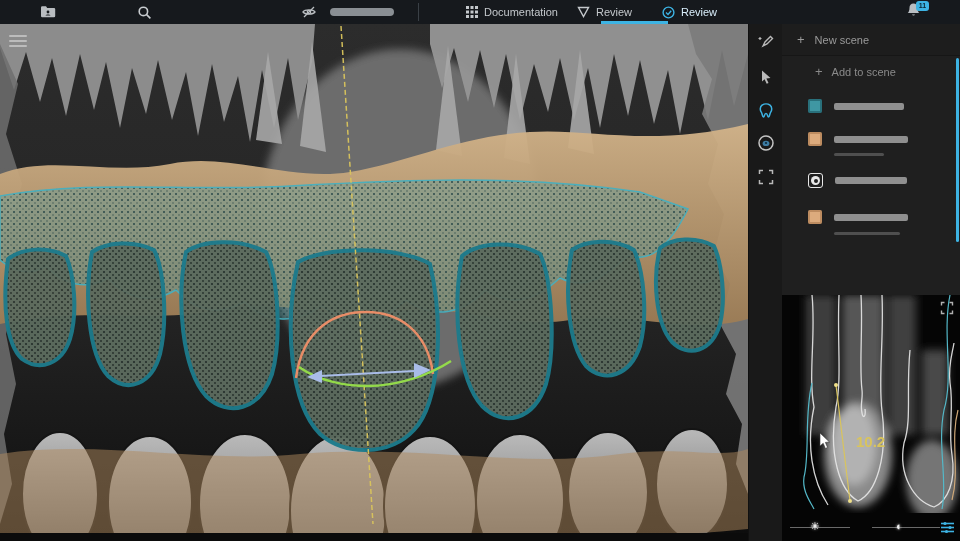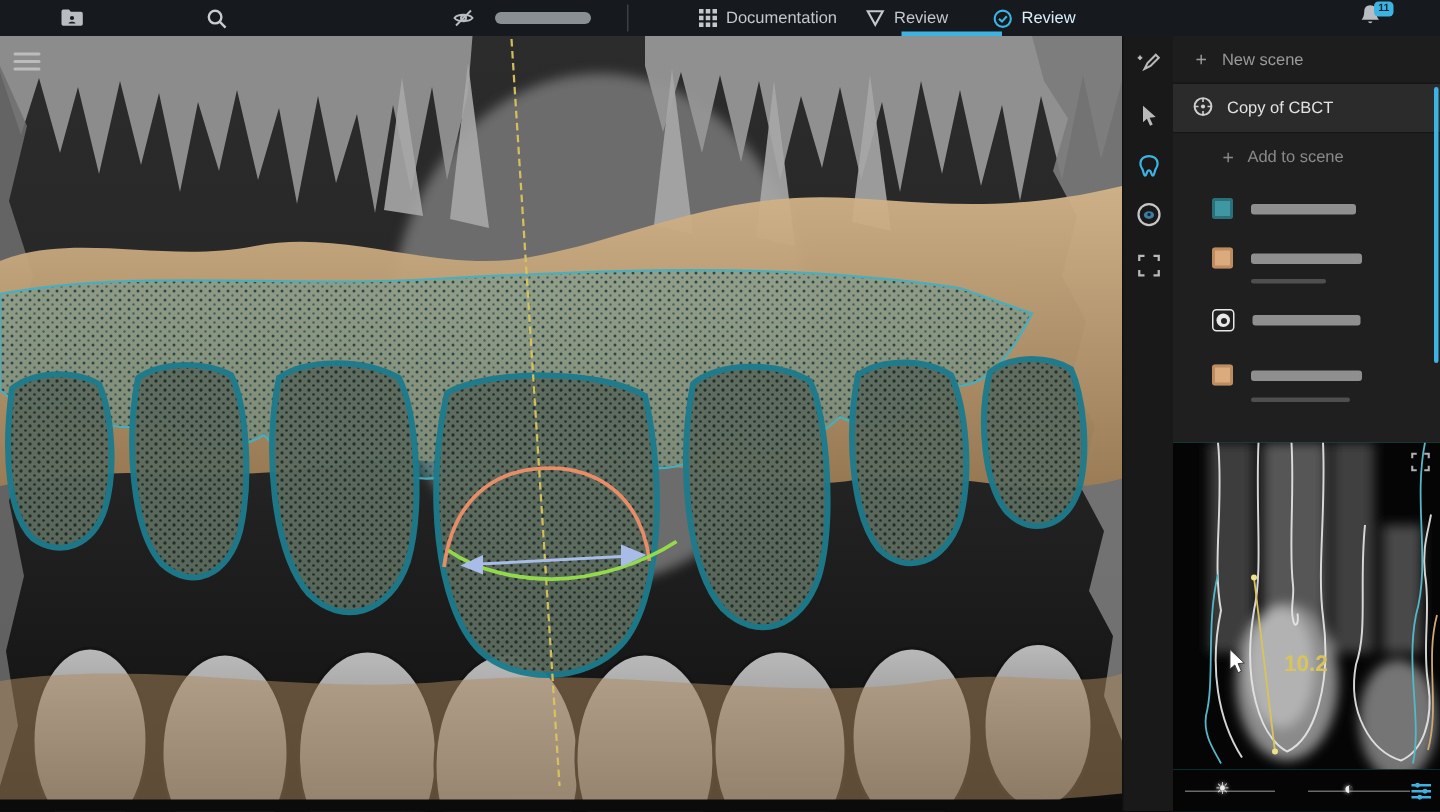--- a/index.html
+++ b/index.html
@@ -57,21 +57,21 @@
   .photo-ic b { width:9px; height:9px; border-radius:50%; background:#e8e8e8; display:flex; align-items:center; justify-content:center; }
   .photo-ic b i { width:4px; height:4px; border-radius:50%; background:#222; display:block; }
   .bar { height:7px; border-radius:2px; background:#8f8f8f; }
   .subbar { height:3px; border-radius:2px; background:#4f4f4f; margin-left:26px; }
   .w70{width:70px}.w72{width:72px}.w74{width:74px}.w50{width:50px}.w66{width:66px}
   .mt19{margin-top:19px}.mt17{margin-top:17px}.mt22{margin-top:22px}.mt7{margin-top:7px}.mt8{margin-top:8px}
 
   .scrollbar { position:absolute; right:1px; top:34px; width:3px; height:184px; background:var(--accent,#35b0dc); border-radius:2px; }
 
   
-  .xray-wrap { position:absolute; left:0; right:0; top:271px; bottom:0; background:#0f766e; }
+  .xray-wrap { position:absolute; left:0; right:0; top:271px; bottom:0; background:#be185d; }
   .xray-wrap svg.scene { display:block; }
   .xray-full { position:absolute; top:6px; right:6px; width:14px; height:14px; color:#cfcfcf; opacity:.85; cursor:pointer; }
   .xray-toolbar { position:absolute; left:0; right:0; bottom:0; height:28px; display:flex; align-items:center; padding:0 8px; background:#050505; }
   .slider { position:relative; height:28px; flex:0 0 auto; }
   .slider .track { position:absolute; top:13.5px; left:0; right:0; height:1.5px; background:#6a6a6a; }
   .knob { position:absolute; top:3px; font-size:11px; line-height:20px; color:#ececec; text-shadow:0 0 3px #fff; }
   .s1 { width:60px; } .s1 .knob { left:20px; }
   .s2 { width:68px; margin-left:22px; } .s2 .knob { left:24px; }
   .adjust { margin-left:auto; color:var(--accent,#3db3e3); width:15px; height:15px; cursor:pointer; }
   .adjust svg { display:block; }
@@ -276,30 +276,20 @@
       </span>
     </div>
 
     <aside class="right-panel">
 
       <div class="row-newscene">
         <span class="plus">+</span>
         <span>New scene</span>
       </div>
 
-      <div class="row-scene">
-        <span>
-          <svg width="14" height="14" viewBox="0 0 14 14" fill="none" stroke="#cfcfcf" stroke-width="1.3">
-              <circle cx="7" cy="7" r="5.6"></circle>
-              <circle cx="7" cy="7" r="1.4" fill="#cfcfcf" stroke="none"></circle>
-              <path d="M7,1.4 V4 M7,10 V12.6 M1.4,7 H4 M10,7 H12.6" stroke-width="1.1"></path>
-            </svg>
-        </span>
-        <span>Copy of CBCT</span>
-      </div>
 
       <div class="row-add">
         <span class="plus">+</span>
         <span>Add to scene</span>
       </div>
 
       <div class="layers">
         <div class="layer-row">
           <span class="swatch teal"></span>
           <span class="bar w70"></span>

